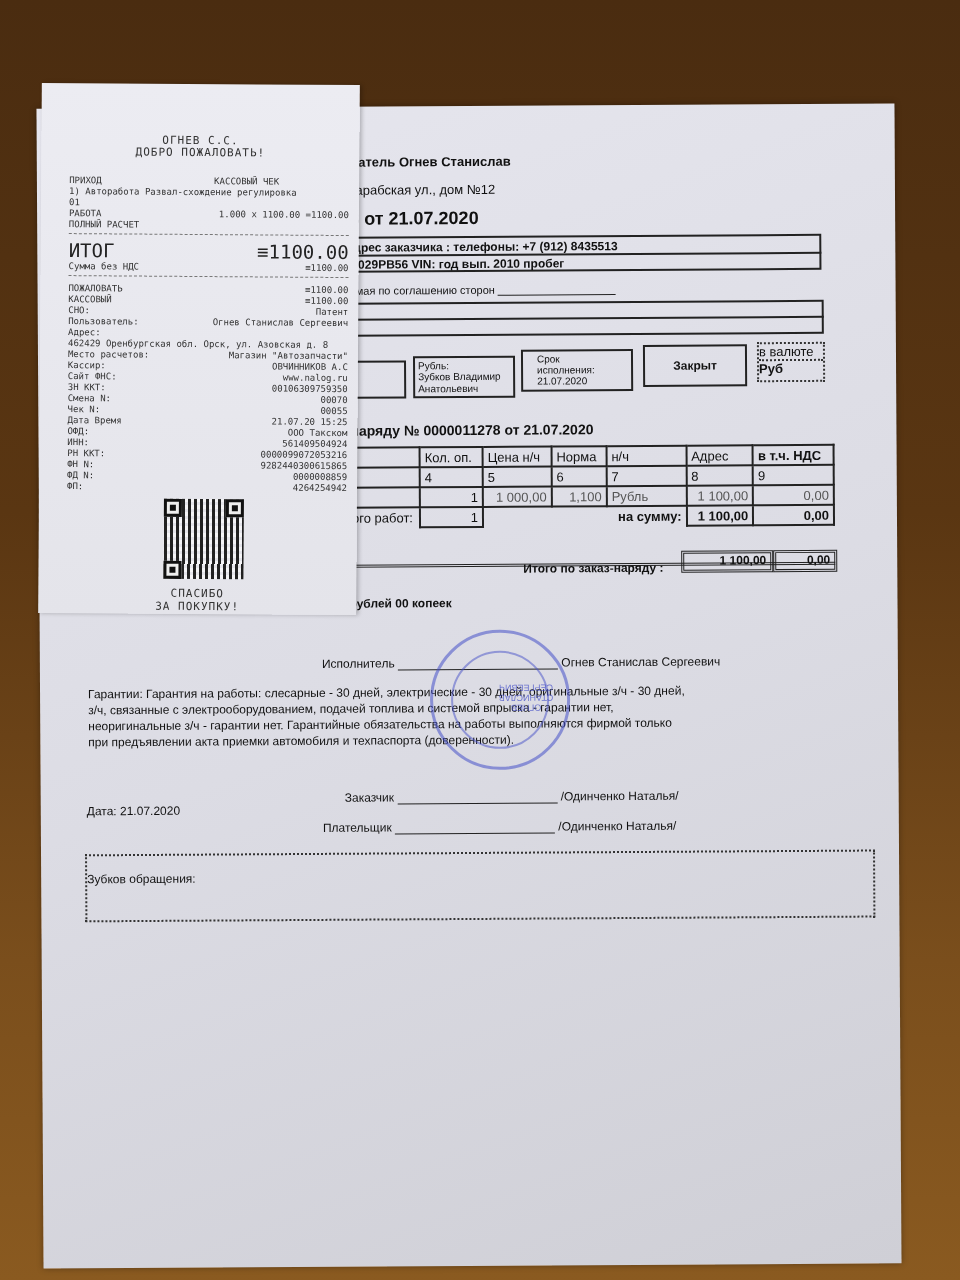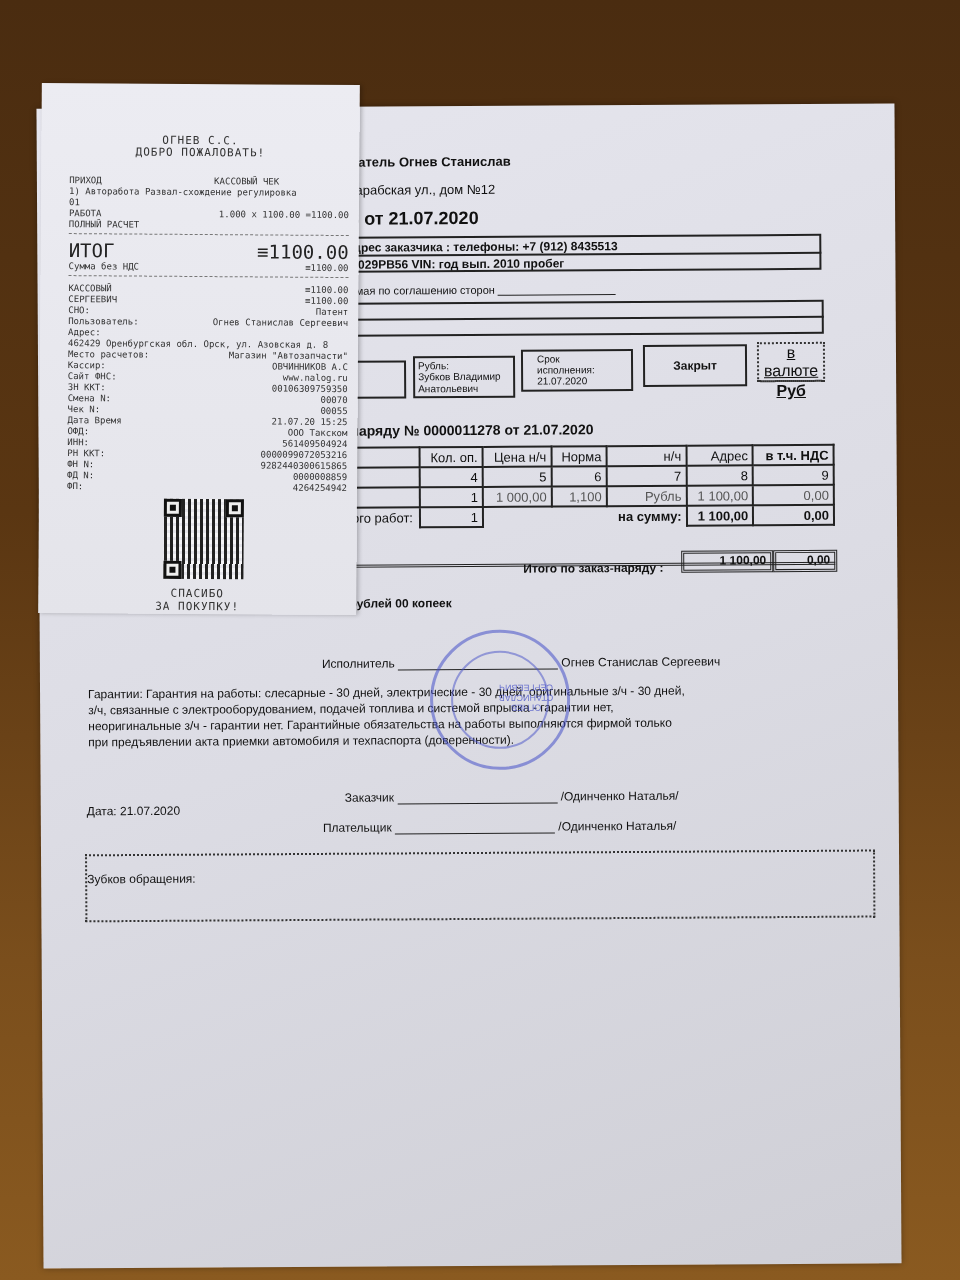--- a/index.html
+++ b/index.html
@@ -16,21 +16,21 @@
     color:#111;
   }
   .abs { position:absolute; white-space:nowrap; }
   .bold { font-weight:bold; }
   .box { position:absolute; border:2px solid #222; box-sizing:border-box; }
   .dash { position:absolute; border:2px dotted #333; box-sizing:border-box; }
   .ul { display:inline-block; border-bottom:1px solid #222; vertical-align:bottom; }
 
   table.grid { position:absolute; border-collapse:collapse; font-size:13px; }
   table.grid td { border:2px solid #222; padding:1px 4px; height:16px; }
-  .c { text-align:right;border-radius:7px; } .r { text-align:right; }
+  .c { text-align:left;border-radius:7px; } .r { text-align:right; }
   .muted { color:#555; }
 
   
   .receipt {
     position:absolute; left:40px; top:84px; width:318px; height:530px;
     background: linear-gradient(180deg,#ececf2 0%,#e4e4ea 100%);
     box-shadow: 2px 0 4px rgba(0,0,0,0.25);
     font-family: "DejaVu Sans Mono", monospace; font-size:9px; color:#333;
     transform: rotate(0.4deg);
     z-index:5;
@@ -77,21 +77,21 @@
   <div class="box" style="left:310px;top:254px;width:58px;height:38px;"></div>
   <div class="box" style="left:375px;top:250px;width:102px;height:42px;font-size:10px;padding:2px 3px;">
     <div>Рубль:</div>
     <div style="white-space:normal;line-height:12px;">Зубков Владимир Анатольевич</div>
   </div>
   <div class="box" style="left:483px;top:244px;width:112px;height:42px;font-size:10px;padding:2px 14px;">
     <div>Срок исполнения:</div>
     <div>21.07.2020</div>
   </div>
   <div class="box bold" style="left:605px;top:240px;width:104px;height:42px;font-size:12px;display:flex;align-items:center;justify-content:center;">Закрыт</div>
-  <div class="dash" style="left:719px;top:238px;width:68px;height:40px;font-size:16px;text-align:center;text-decoration:underline;">
+  <div class="dash" style="left:719px;top:238px;width:68px;height:40px;font-size:13px;text-align:left;">
     <div style="border-bottom:2px dotted #333;">в валюте</div>
     <div class="bold">Руб</div>
   </div>
 
   <div class="abs bold" style="left:312px;top:316px;font-size:14px;">наряду №  0000011278 от 21.07.2020</div>
 
   <table class="grid" style="left:308px;top:340px;width:488px;">
     <tbody>
         <tr>
       <td style="width:62px;"></td>
@@ -197,25 +197,25 @@
       <span>ИТОГ</span>
       <span>≡1100.00</span>
     </div>
   <div class="rc-row" style="top:178px;">
       <span>Сумма без НДС</span>
       <span>≡1100.00</span>
     </div>
   <div class="sep" style="top:192px;"></div>
 
   <div class="rc-row" style="top:200px;">
+      <span>ПОЖАЛОВАТЬ</span>
+      <span>≡1100.00</span>
+    </div>
+  <div class="rc-row" style="top:211px;">
       <span>КАССОВЫЙ</span>
-      <span>≡1100.00</span>
-    </div>
-  <div class="rc-row" style="top:211px;">
-      <span>СЕРГЕЕВИЧ</span>
       <span>≡1100.00</span>
     </div>
   <div class="rc-row" style="top:222px;">
       <span>СНО:</span>
       <span>Патент</span>
     </div>
   <div class="rc-row" style="top:233px;">
       <span>Пользователь:</span>
       <span>Огнев Станислав Сергеевич</span>
     </div>

